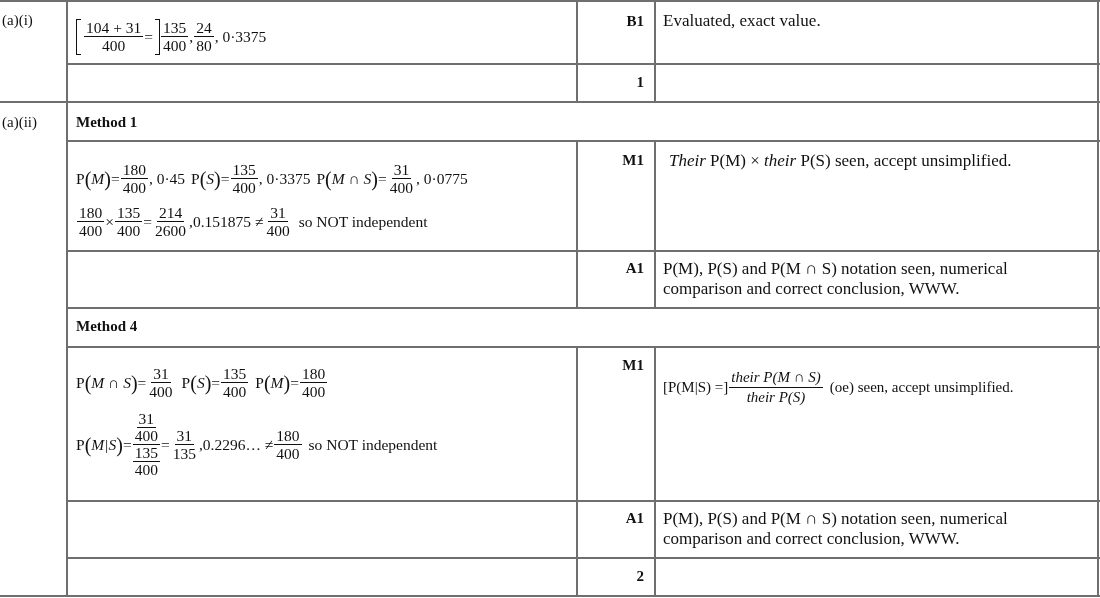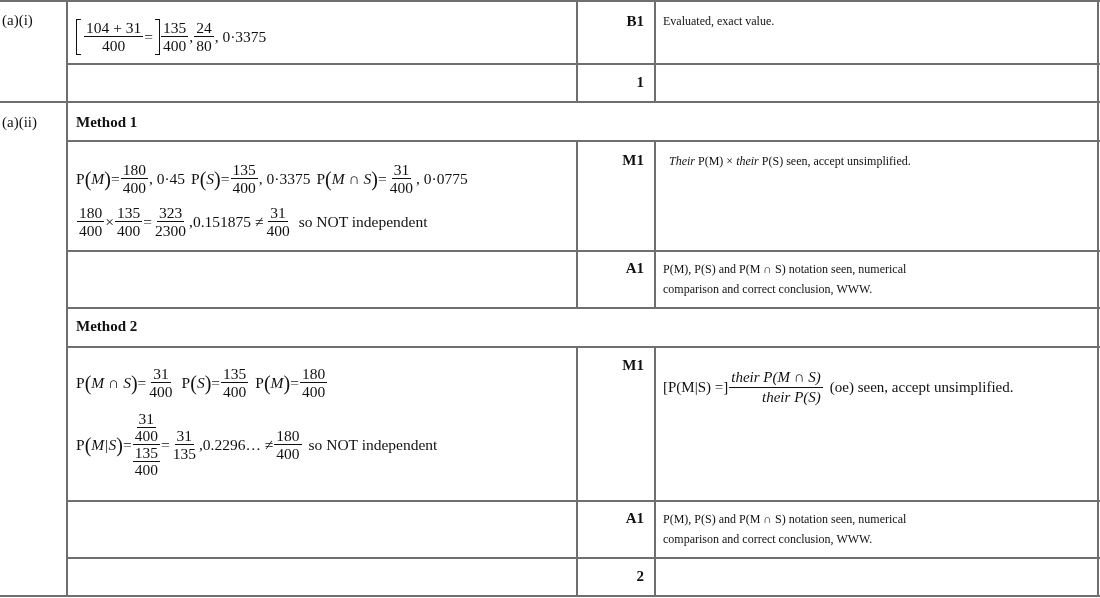--- a/index.html
+++ b/index.html
@@ -6,21 +6,21 @@
   body {
     width:1100px; height:598px; position:relative; overflow:hidden;
     font-family:"Liberation Serif","DejaVu Serif",serif; color:#111; font-size:15px;
   }
   .abs { position:absolute; }
   .hl { position:absolute; height:0; border-top:2px solid #6f6f6f; }
   .vl { position:absolute; width:0; border-left:2px solid #6f6f6f; }
   .qlabel { font-size:15px; }
   .bold { font-weight:bold;font-family:Liberation Serif, serif; }
   .mark { font-weight:bold; text-align:right; width:50px; font-size:15px; }
-  .guid { font-size:12px; line-height:20px; }
+  .guid { font-size:17px; line-height:20px; }
   .it { font-style:italic; }
   .math { white-space:nowrap; display:flex; align-items:center; font-size:15.5px; }
   .frac { display:inline-flex; flex-direction:column; align-items:center; vertical-align:middle; margin:8px 1px; line-height:17px; }
   .frac .num { border-bottom:1px solid #111; padding:0 2px; }
   .frac .den { padding:0 2px; }
   .subfrac { display:inline-flex; flex-direction:column; align-items:center; line-height:16px; }
   .subfrac .n { border-bottom:1px solid #111; padding:0 2px; }
   .subfrac .d { padding:0 2px; }
   .paren { font-size:20px; line-height:20px; }
   .sp { display:inline-block; width:6px; }
@@ -104,22 +104,22 @@
       <span class="num">180</span>
       <span class="den">400</span>
     </span>
   <span>×</span>
   <span class="frac">
       <span class="num">135</span>
       <span class="den">400</span>
     </span>
   <span>=</span>
   <span class="frac">
-      <span class="num">323</span>
-      <span class="den">2300</span>
+      <span class="num">214</span>
+      <span class="den">2600</span>
     </span>
   <span>,0.151875 ≠</span>
   <span class="frac">
       <span class="num">31</span>
       <span class="den">400</span>
     </span>
   <span class="sp"></span>
     <span>so NOT independent</span>
 </div>
 
@@ -127,21 +127,21 @@
 <div class="abs guid" style="left:669px;top:151px;">
   <span class="it">Their</span><span> P(M) × </span><span class="it">their</span><span> P(S) seen, accept unsimplified.</span>
 </div>
 
 <div class="abs mark" style="left:594px;top:260px;">A1</div>
 <div class="abs guid" style="left:663px;top:259px;">
   <div>P(M), P(S) and P(M ∩ S) notation seen, numerical</div>
   <div>comparison and correct conclusion, WWW.</div>
 </div>
 
-<div class="abs bold" style="left:76px;top:318px;">Method 2</div>
+<div class="abs bold" style="left:76px;top:318px;">Method 4</div>
 
 <div class="abs math" style="left:76px;top:357px;">
   <span>P</span><span class="paren">(</span><span class="it">M ∩ S</span><span class="paren">)</span>=
   <span class="frac">
       <span class="num">31</span>
       <span class="den">400</span>
     </span>
   <span class="sp"></span>
   <span>P</span><span class="paren">(</span><span class="it">S</span><span class="paren">)</span>=
   <span class="frac">
@@ -181,21 +181,21 @@
   <span class="frac">
       <span class="num">180</span>
       <span class="den">400</span>
     </span>
   <span class="sp"></span><span>so NOT independent</span>
 </div>
 
 <div class="abs mark" style="left:594px;top:357px;">M1</div>
 <div class="abs math" style="left:663px;top:360px;font-size:15px;">
   <span>[P(M|S) =]</span>
-  <span class="frac" style="line-height:19px;align-items:flex-end;">
+  <span class="frac" style="line-height:19px;">
       <span class="num it">their P(M ∩ S)</span>
       <span class="den it">their P(S)</span>
     </span>
   <span class="sp"></span>
     <span>(oe) seen, accept unsimplified.</span>
 </div>
 
 <div class="abs mark" style="left:594px;top:510px;">A1</div>
 <div class="abs guid" style="left:663px;top:509px;">
   <div>P(M), P(S) and P(M ∩ S) notation seen, numerical</div>

